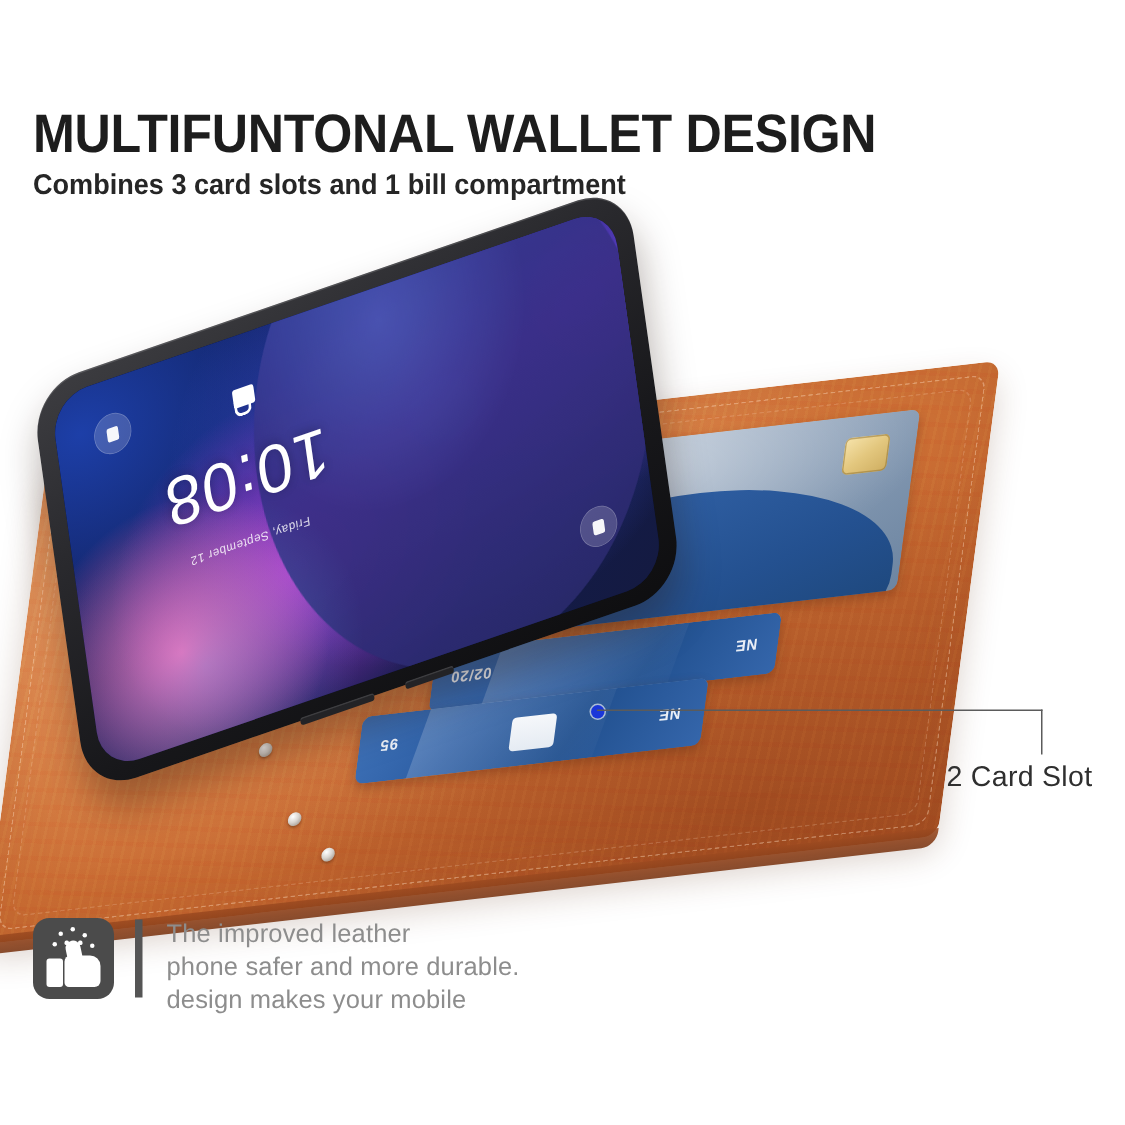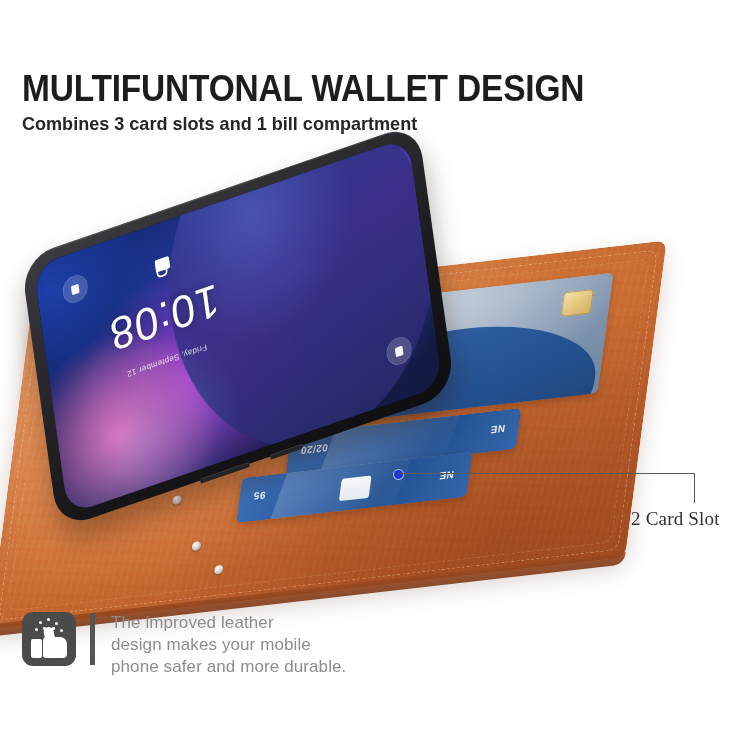--- a/index.html
+++ b/index.html
@@ -228,21 +228,20 @@
   .callout-h{
     position:absolute;left:398px;top:473px;width:297px;height:1.4px;background:#5b5b5b;
   }
   .callout-v{
     position:absolute;left:694px;top:473px;width:1.4px;height:30px;background:#5b5b5b;
   }
   .callout-label{
     position:absolute;left:631px;top:508px;
     font-size:19px;color:#2f2f2f;font-weight:400;letter-spacing:.2px;
     white-space:nowrap;
-    font-family:Liberation Serif, serif;
   }
 
   
   .feature{position:absolute;left:22px;top:612px;display:flex;align-items:flex-start;}
   .feat-icon{
     width:54px;height:54px;border-radius:11px;
     background:#4b4b4b;position:relative;flex:0 0 auto;
   }
   .thumb{position:absolute;left:9px;top:20px;width:36px;height:26px;}
   .thumb-pad{
@@ -359,18 +358,18 @@
       <span class="spark" style="left:30px;top:15px;width:2.5px;height:2.5px;"></span>
       <div class="thumb">
         <div class="thumb-pad"></div>
         <div class="thumb-fist"></div>
         <div class="thumb-up"></div>
       </div>
     </div>
     <div class="divider"></div>
     <div class="feat-text">
       <div>The improved leather</div>
+      <div>phone safer and more durable.</div>
       <div>design makes your mobile</div>
-      <div>phone safer and more durable.</div>
     </div>
   </div>
 
 </div>
 
 </body></html>

